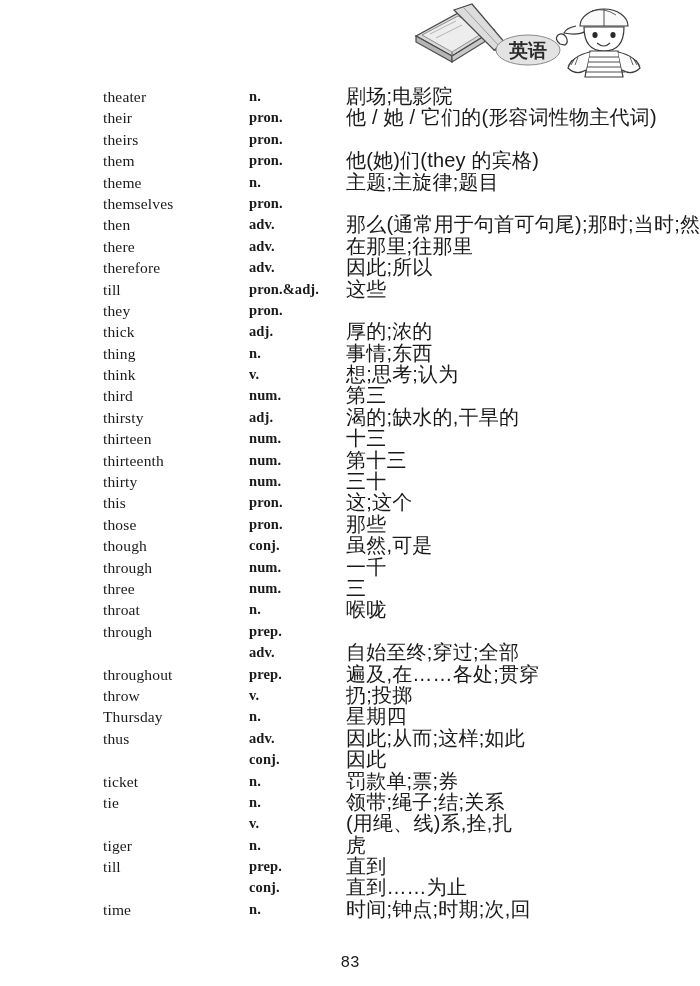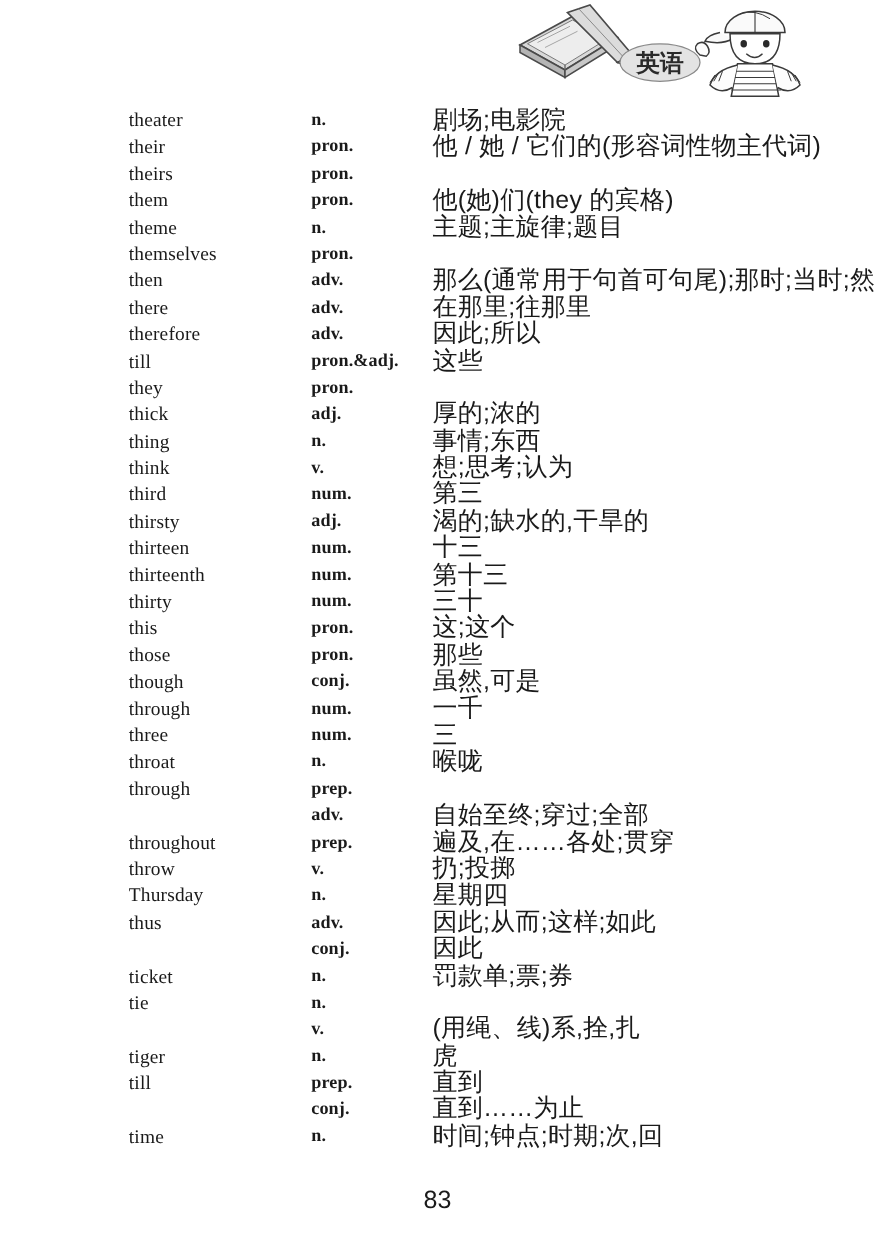--- a/index.html
+++ b/index.html
@@ -72,22 +72,22 @@
 
   
   .page-footer {
     position: absolute;
     left: 0;
     bottom: 14px;
     width: 700px;
     text-align: center;
   }
   .page-number {
-    font-size: 20px;
-    font-family: Liberation Sans, sans-serif;
+    font-size: 16px;
+    font-family: Liberation Mono, monospace;
     color: #1a1a1a;
   }
 </style>
 </head>
 <body>
 
 <div class="page-header">
   <div class="header-art">
     <svg width="250" height="80" viewBox="0 0 250 80" xmlns="http://www.w3.org/2000/svg">
 
@@ -301,20 +301,21 @@
       <span class="col-def">因此</span>
     </div>
     <div class="entry-row">
       <span class="col-word">ticket</span>
       <span class="col-pos">n.</span>
       <span class="col-def">罚款单;票;券</span>
     </div>
     <div class="entry-row">
       <span class="col-word">tie</span>
       <span class="col-pos">n.</span>
+      <span class="col-def">领带;绳子;结;关系</span>
     </div>
     <div class="entry-row">
       <span class="col-word"></span>
       <span class="col-pos">v.</span>
       <span class="col-def">(用绳、线)系,拴,扎</span>
     </div>
     <div class="entry-row">
       <span class="col-word">tiger</span>
       <span class="col-pos">n.</span>
       <span class="col-def">虎</span>

